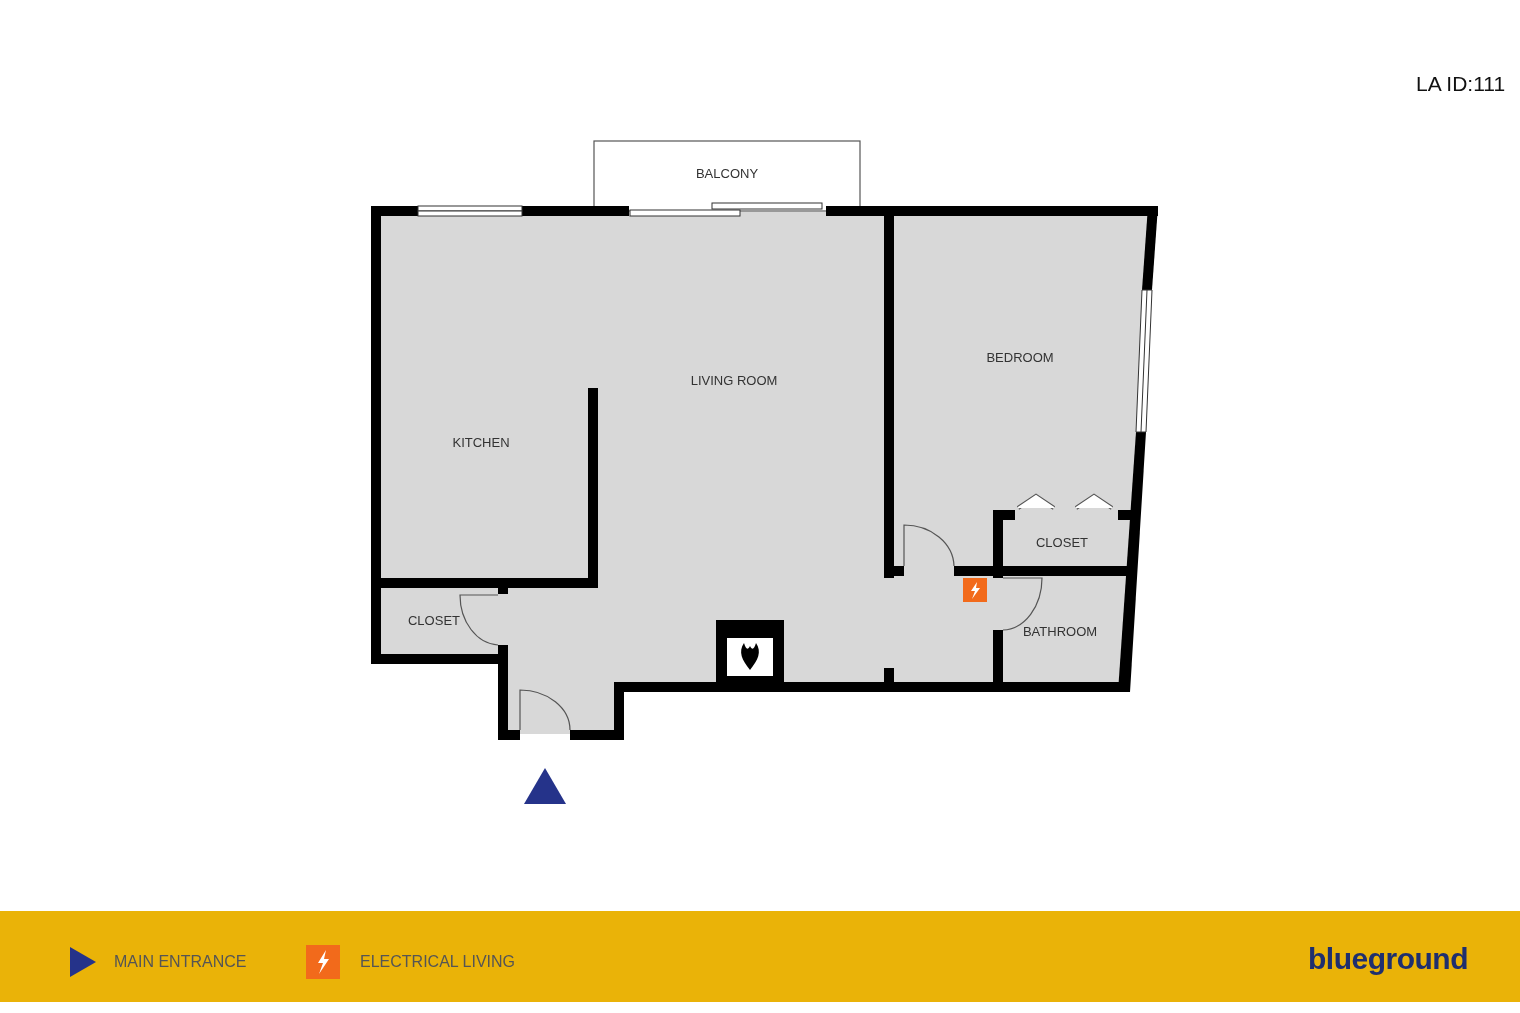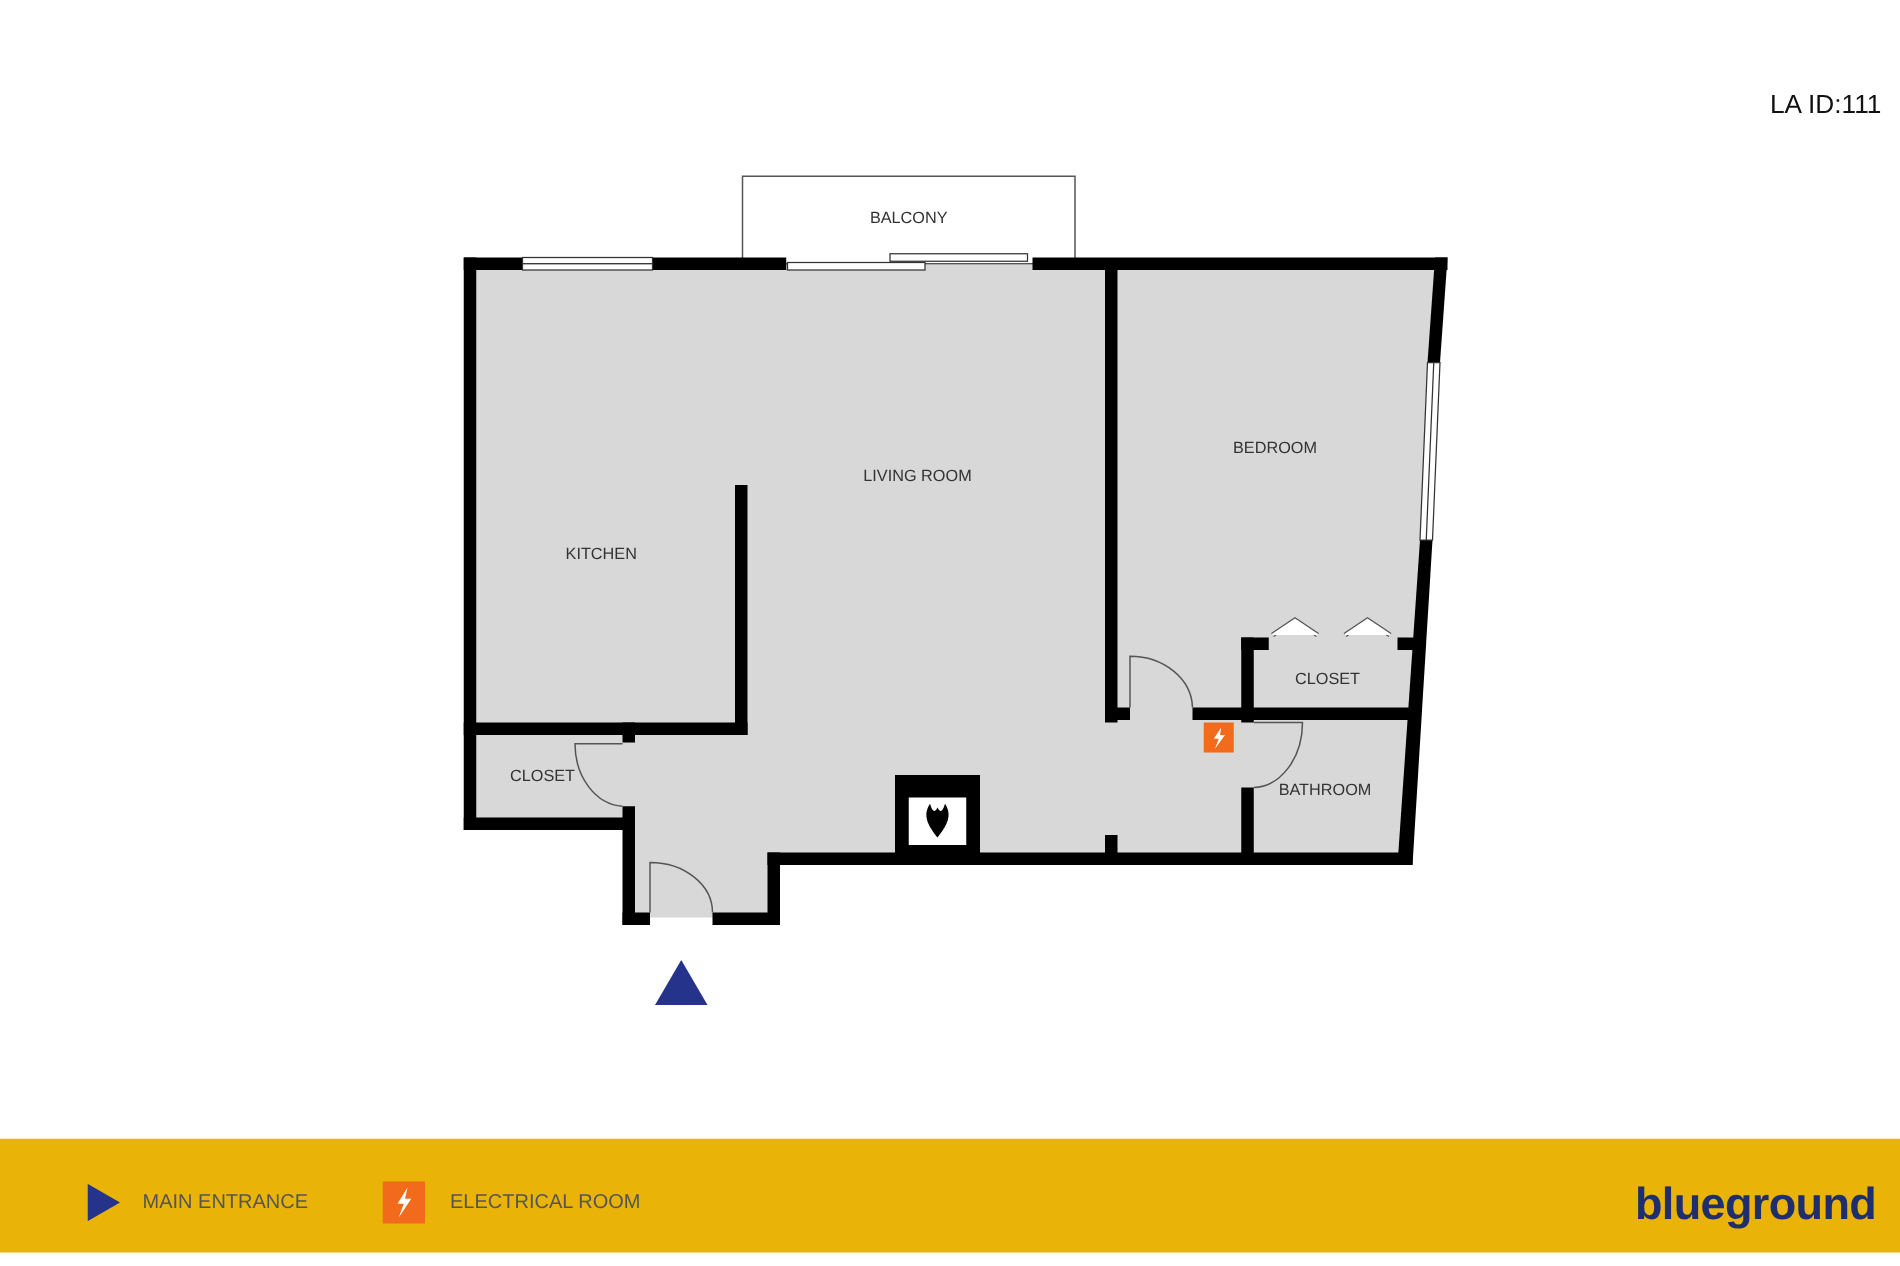--- a/index.html
+++ b/index.html
@@ -3,21 +3,21 @@
 <meta charset="utf-8">
 <style>
   html,body{margin:0;padding:0;}
   body{width:1520px;height:1013px;position:relative;background:#ffffff;overflow:hidden;font-family:"Liberation Sans",sans-serif;}
   .la-id{position:absolute;left:1416px;top:72px;font-size:21px;color:#111;}
   svg.plan{position:absolute;left:0;top:0;}
   .room-label{font-family:"Liberation Sans",sans-serif;font-size:13px;fill:#333;}
   .legend{position:absolute;left:0;top:911px;width:1520px;height:91px;background:#eab308;padding-left:16px;}
   .legend-item{position:absolute;top:0;height:102px;display:flex;align-items:center;}
   .legend-text{font-size:16px;color:#555;}
-  .brand{position:absolute;left:1308px;top:942px;font-size:36px;font-weight:bold;color:#1f2f6e;letter-spacing:-0.5px;}
+  .brand{position:absolute;left:1308px;top:942px;font-size:30px;font-weight:bold;color:#1f2f6e;letter-spacing:-0.5px;}
 </style>
 </head>
 <body>
 
 <div class="la-id">LA ID:111</div>
 
 <svg class="plan" width="1520" height="911" viewBox="0 0 1520 911">
 
   <rect x="594" y="141" width="266" height="70" fill="#fff" stroke="#555" stroke-width="1.2"></rect>
 
@@ -114,16 +114,16 @@
     <svg width="26" height="30">
         <polygon points="0,0 26,15 0,30" fill="#25338a"></polygon>
       </svg>
     <span class="legend-text" style="margin-left:18px;">MAIN ENTRANCE</span>
   </div>
   <div class="legend-item" style="left:306px;">
     <svg width="34" height="34">
       <rect width="34" height="34" fill="#f26a1b"></rect>
       <path d="M20,5 L12,18 L17,18 L13,29 L23,14 L18,14 Z" fill="#fff"></path>
     </svg>
-    <span class="legend-text" style="margin-left:20px;">ELECTRICAL ROOM</span>
+    <span class="legend-text" style="margin-left:20px;">ELECTRICAL LIVING</span>
   </div>
   <div class="brand" style="top:31px;">blueground</div>
 </div>
 
 </body></html>

